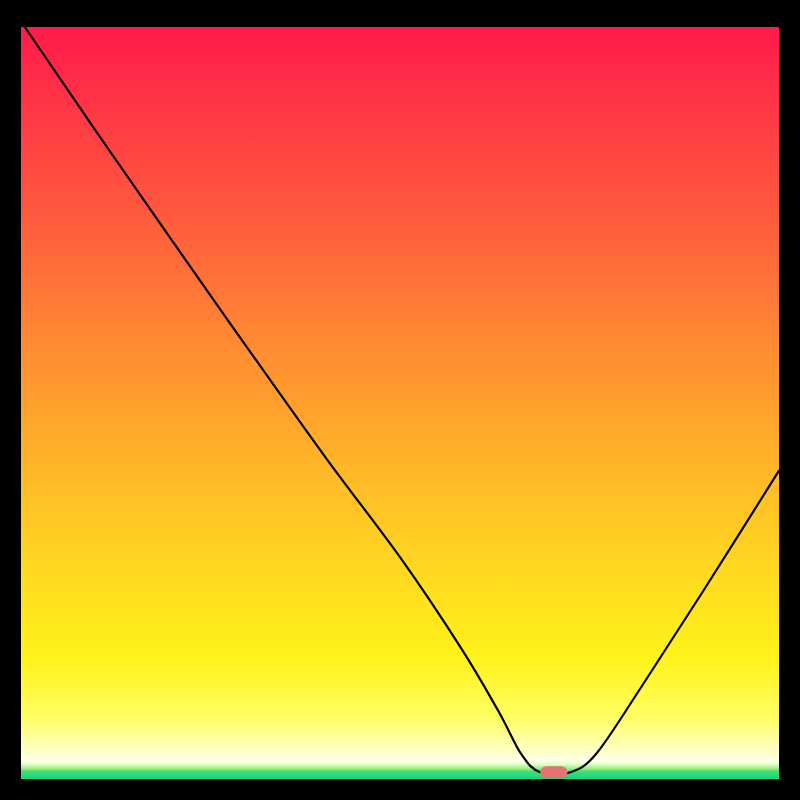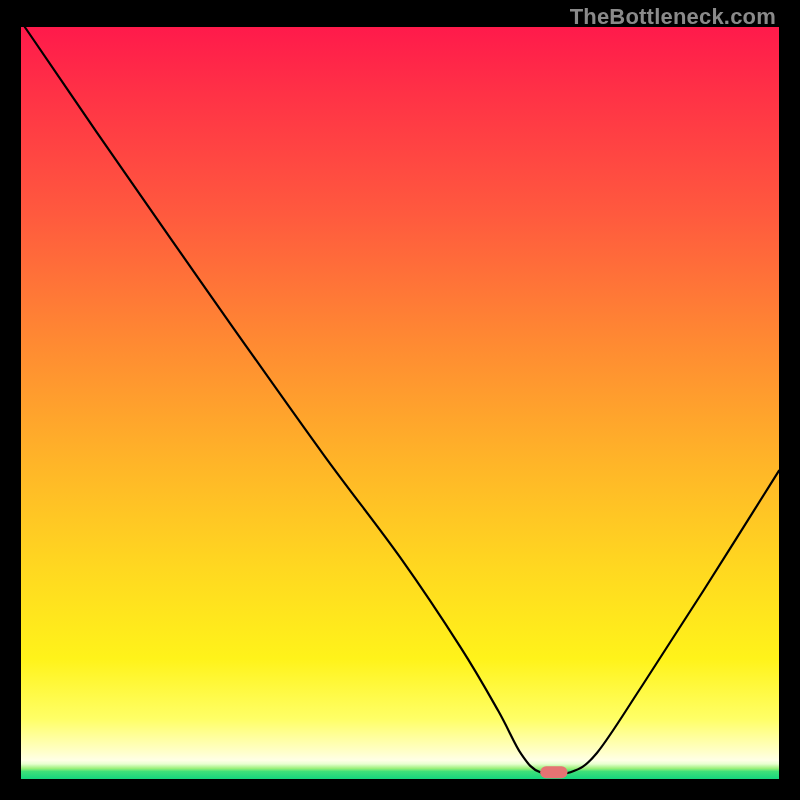--- a/index.html
+++ b/index.html
@@ -70,20 +70,19 @@
     fill: #e57373;
     stroke: none;
   }
 </style>
 </head>
 <body>
 <div class="stage">
 
   <div class="plot"></div>
 
-  <div class="watermark">TheBottleneck.com</div>
 
   <svg class="overlay" viewBox="0 0 758 752">
     <path class="curve" d="M 3.8 0.0 C 15.8 17.5, 51.2 69.6, 75.8 105.3 C 100.4 141.0, 128.9 181.7, 151.6 214.3 C 174.3 246.9, 187.0 265.1, 212.2 300.8 C 237.5 336.5, 275.4 390.4, 303.2 428.6 C 331.0 466.9, 356.3 498.2, 379.0 530.2 C 401.7 562.1, 423.2 594.7, 439.6 620.4 C 456.1 646.1, 467.4 666.5, 477.5 684.3 C 487.6 702.1, 493.3 717.0, 500.3 727.2 C 507.2 737.3, 511.0 742.2, 519.2 745.2 C 527.4 748.2, 540.1 748.5, 549.5 745.2 C 559.0 742.0, 564.1 740.2, 576.1 725.7 C 588.1 711.1, 603.9 684.9, 621.6 658.0 C 639.2 631.1, 659.5 599.7, 682.2 564.0 C 704.9 528.3, 745.4 463.7, 758.0 443.7"></path>
     <rect class="marker" x="519.2" y="739.2" width="27.3" height="12.0" rx="6.0" ry="6.0"></rect>
   </svg>
 
 </div>
 
 </body></html>

